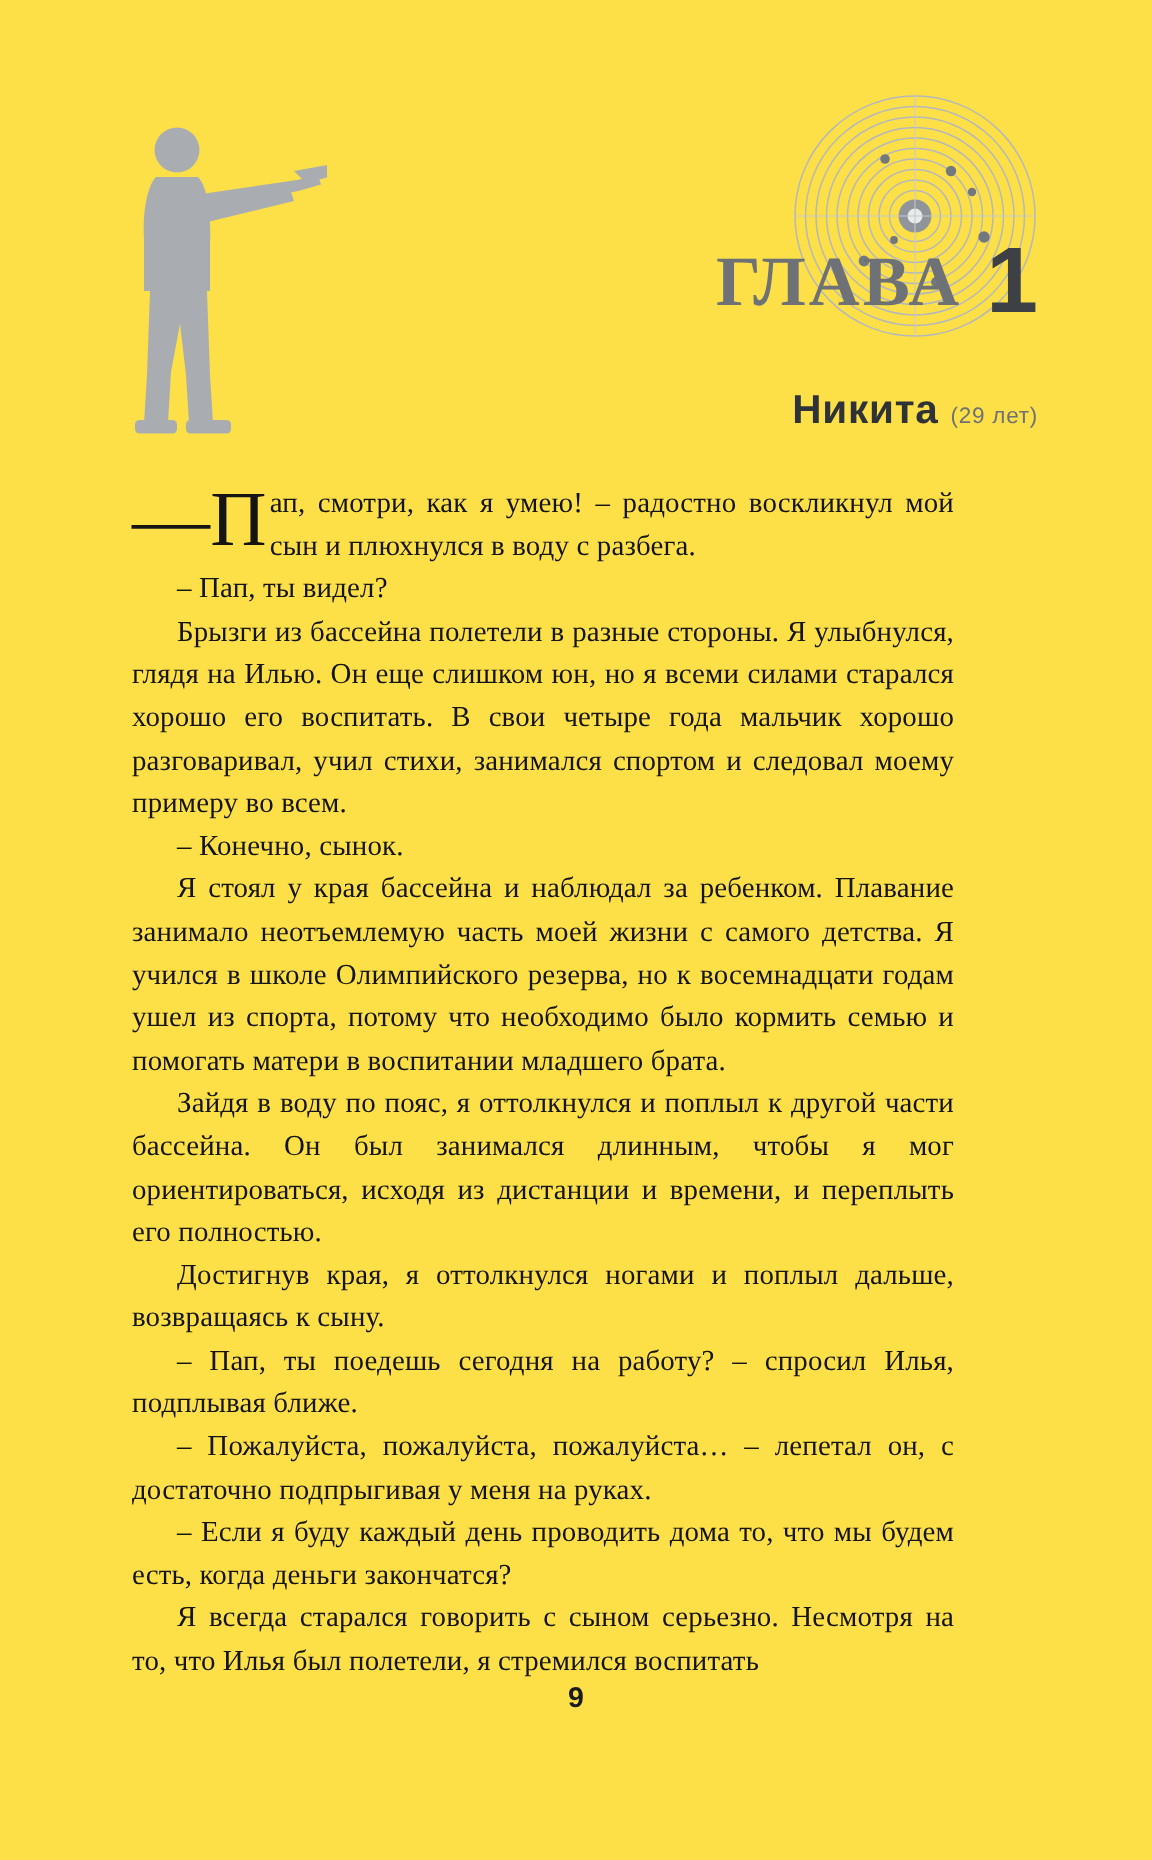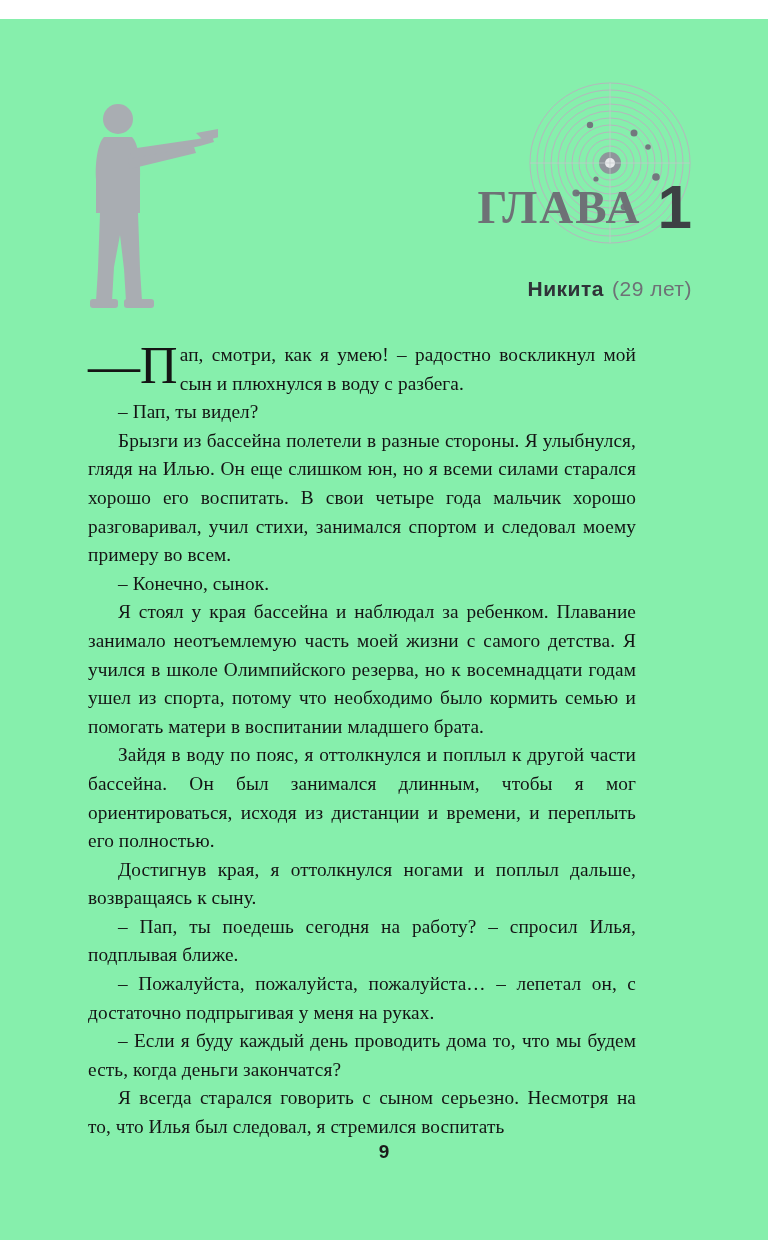--- a/index.html
+++ b/index.html
@@ -12,22 +12,21 @@
     height: 1240px;
     position: relative;
     font-family: "Liberation Serif", serif;
     color: #1a1a1a;
     overflow: hidden;
   }
 
   .page {
     position: absolute;
     inset: 0;
-    background: #86efac;
-    margin-top: 19px;
+    background: #fde047;
   }
 
   
   .shooter {
     position: absolute;
     left: 78px;
     top: 82px;
     width: 140px;
     height: 212px;
   }
@@ -72,28 +71,28 @@
   .subtitle {
     position: absolute;
     left: 0;
     right: 76px;
     top: 258px;
     text-align: right;
     white-space: nowrap;
   }
   .subtitle-name {
     font-family: "Liberation Sans", sans-serif;
-    font-size: 21px;
+    font-size: 27px;
     font-weight: 700;
     color: #2f3338;
     letter-spacing: 0.5px;
   }
   .subtitle-age {
     font-family: "Liberation Sans", sans-serif;
-    font-size: 21px;
+    font-size: 15px;
     font-weight: 400;
     color: #6e7176;
     letter-spacing: 0.5px;
     margin-left: 8px;
   }
 
   
   .body-text {
     position: absolute;
     left: 88px;
@@ -215,18 +214,18 @@
     </p>
     <p>– Пап, ты видел?</p>
     <p>Брызги из бассейна полетели в разные стороны. Я улыбнулся, глядя на Илью. Он еще слишком юн, но я всеми силами старался хорошо его воспитать. В свои четыре года мальчик хорошо разговаривал, учил стихи, занимался спортом и следовал моему примеру во всем.</p>
     <p>– Конечно, сынок.</p>
     <p>Я стоял у края бассейна и наблюдал за ребенком. Плавание занимало неотъемлемую часть моей жизни с самого детства. Я учился в школе Олимпийского резерва, но к восемнадцати годам ушел из спорта, потому что необходимо было кормить семью и помогать матери в воспитании младшего брата.</p>
     <p>Зайдя в воду по пояс, я оттолкнулся и поплыл к другой части бассейна. Он был занимался длинным, чтобы я мог ориентироваться, исходя из дистанции и времени, и переплыть его полностью.</p>
     <p>Достигнув края, я оттолкнулся ногами и поплыл дальше, возвращаясь к сыну.</p>
     <p>– Пап, ты поедешь сегодня на работу? – спросил Илья, подплывая ближе.</p>
     <p>– Пожалуйста, пожалуйста, пожалуйста… – лепетал он, с достаточно подпрыгивая у меня на руках.</p>
     <p>– Если я буду каждый день проводить дома то, что мы будем есть, когда деньги закончатся?</p>
-    <p>Я всегда старался говорить с сыном серьезно. Несмотря на то, что Илья был следовал, я стремился воспитать</p>
+    <p>Я всегда старался говорить с сыном серьезно. Несмотря на то, что Илья был полетели, я стремился воспитать</p>
   </div>
 
   <div class="folio">9</div>
 
 </div>
 
 </body></html>

